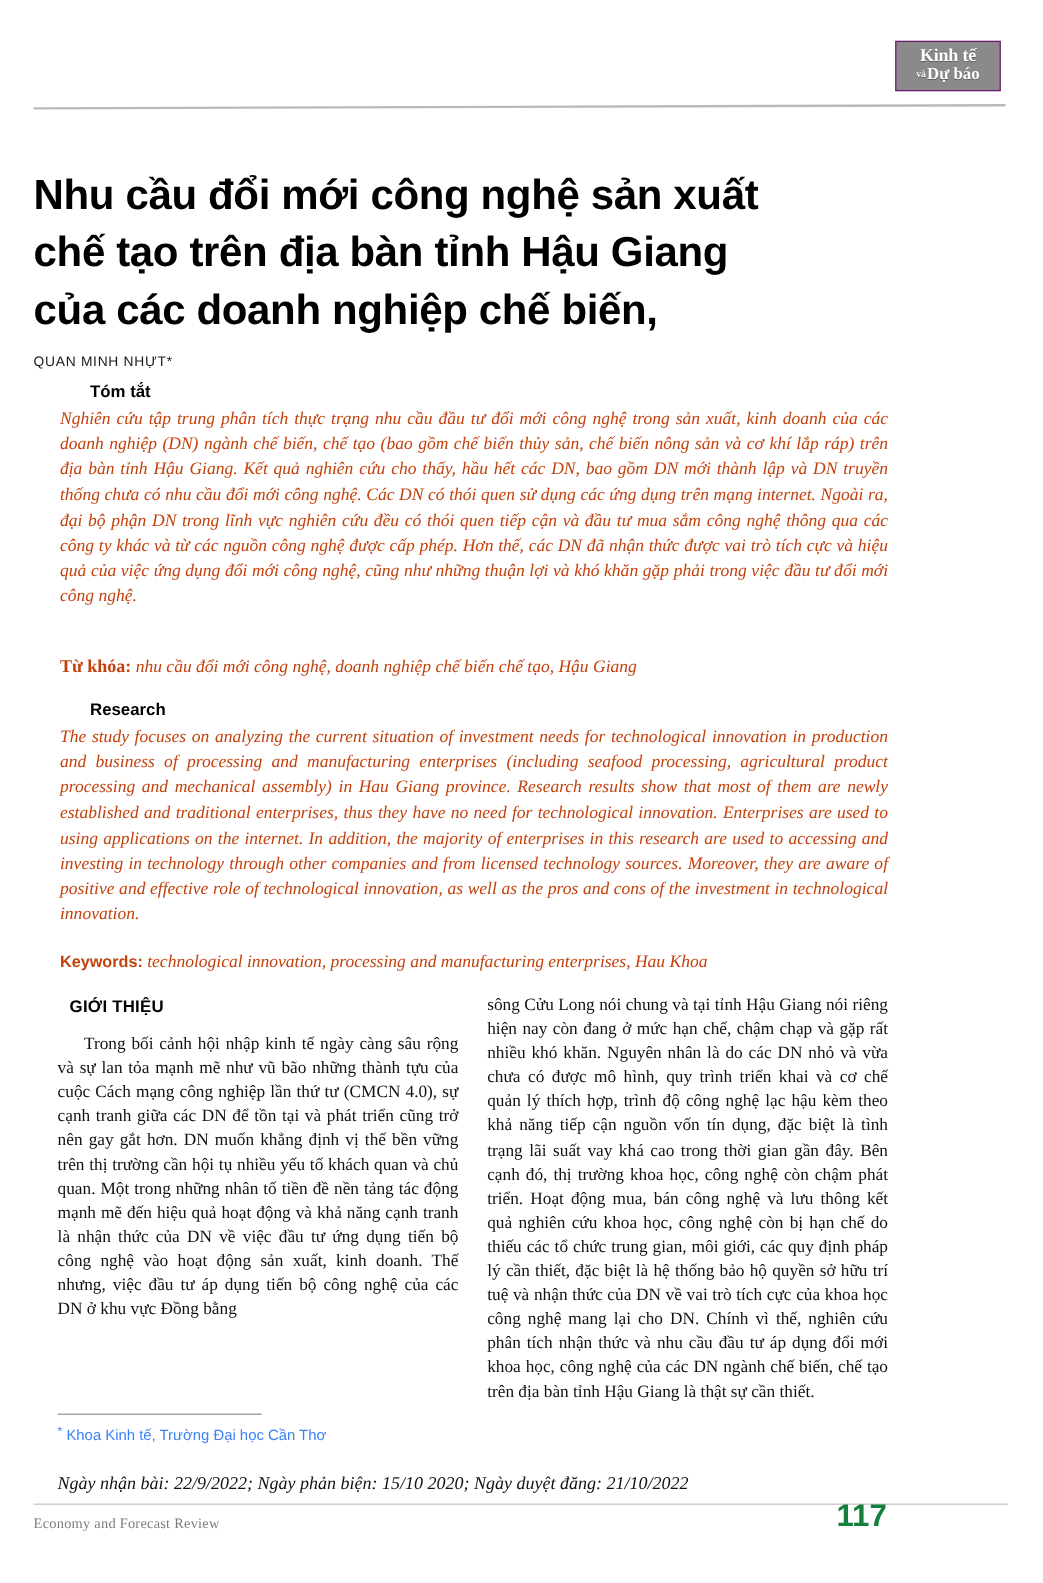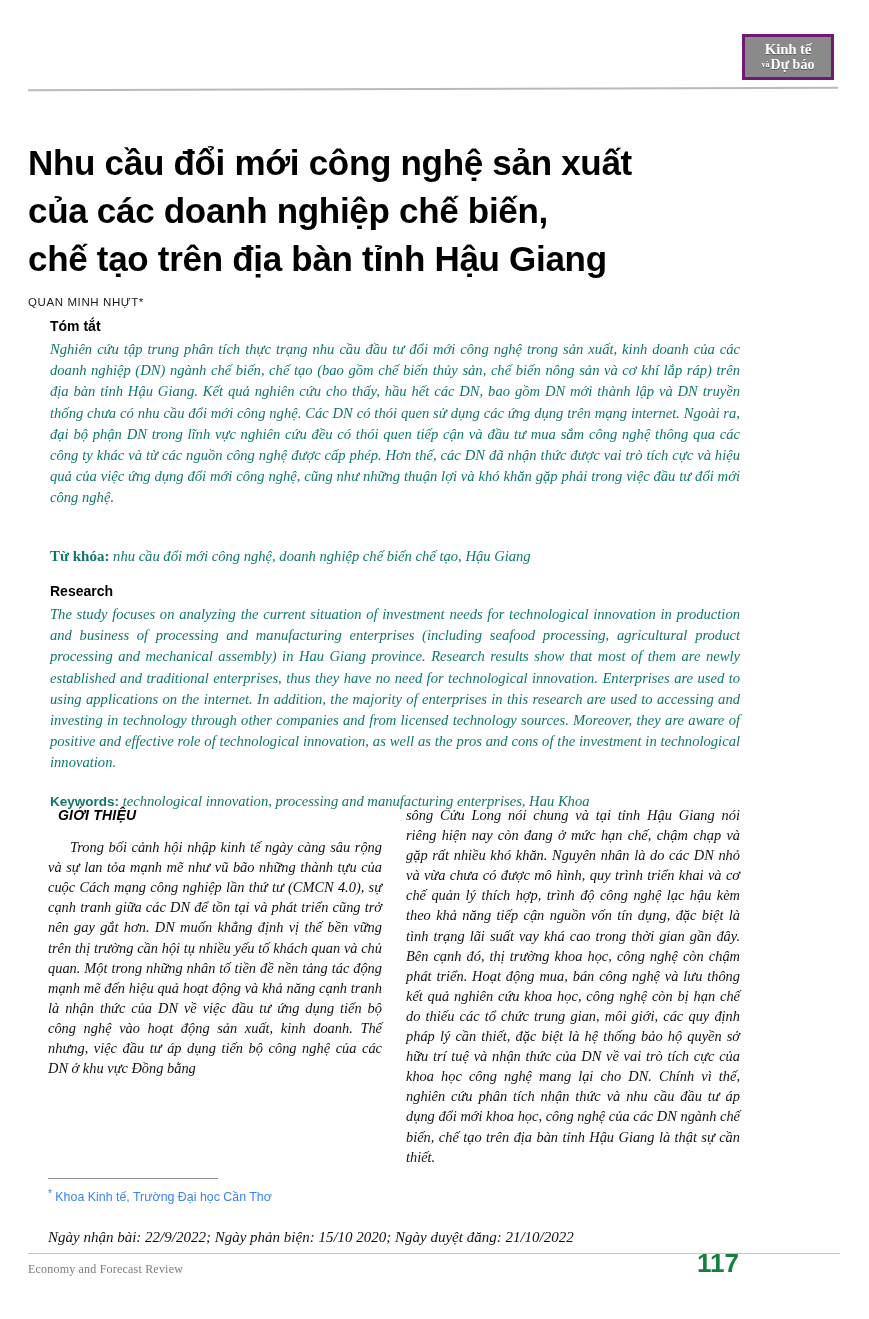--- a/index.html
+++ b/index.html
@@ -19,21 +19,21 @@
   }
 
   
   .masthead {
     position: absolute;
     top: 34px;
     right: 35px;
     width: 86px;
     height: 40px;
     background: #8a8a8a;
-    border: 3px solid #701a75;
+    border: 1px solid #701a75;
     display: flex;
     flex-direction: column;
     align-items: center;
     justify-content: center;
     line-height: 1;
   }
   .masthead .m1 {
     color: #ffffff;
     font-family: "Liberation Serif", serif;
     font-weight: bold;
@@ -98,28 +98,29 @@
     position: absolute;
     left: 50px;
     width: 690px;
   }
   .abs-head {
     font-family: "Liberation Sans", sans-serif;
     font-weight: bold;
     font-size: 14px;
     color: #000;
     margin-bottom: 5px;
+    margin-left: 25px;
   }
   .abs-body {
     font-family: "Liberation Serif", serif;
     font-style: italic;
     font-size: 14.6px;
     line-height: 21.2px;
     text-align: justify;
-    color: #0f766e;
+    color: #c2410c;
   }
   #tomtat  { top: 318px; }
   #tukhoa  { top: 546px; }
   #summary { top: 583px; }
   #keywords{ top: 791px; }
 
   .kw-label {
     font-family: "Liberation Sans", sans-serif;
     font-style: normal;
     font-weight: bold;
@@ -128,27 +129,26 @@
   .kw-label-serif {
     font-family: "Liberation Serif", serif;
     font-style: normal;
     font-weight: bold;
     font-size: 15px;
   }
 
   
   .cols {
     position: absolute;
-    top: 805px;
+    top: 828px;
     left: 48px;
     width: 692px;
     height: 330px;
     display: flex;
     gap: 24px;
-    font-style: italic;
   }
   .col {
     width: 334px;
     font-family: "Liberation Serif", serif;
     font-size: 14.4px;
     line-height: 20.1px;
     text-align: justify;
     color: #111;
   }
   .sec-head {
@@ -228,22 +228,22 @@
 
   <div class="masthead">
     <span class="m1">Kinh tế</span>
     <span class="m2"><span class="small">và</span><span>Dự báo</span></span>
   </div>
 
   <div class="header-rule"></div>
 
   <h1 class="title">
     <span class="tl">Nhu cầu đổi mới công nghệ sản xuất</span>
+    <span class="tl">chế tạo trên địa bàn tỉnh Hậu Giang</span>
     <span class="tl">của các doanh nghiệp chế biến,</span>
-    <span class="tl">chế tạo trên địa bàn tỉnh Hậu Giang</span>
   </h1>
 
   <div class="author">QUAN MINH NHỰT*</div>
 
   <div class="abs" id="tomtat">
     <div class="abs-head">Tóm tắt</div>
     <div class="abs-body">Nghiên cứu tập trung phân tích thực trạng nhu cầu đầu tư đổi mới công nghệ trong sản xuất, kinh doanh của các doanh nghiệp (DN) ngành chế biến, chế tạo (bao gồm chế biến thủy sản, chế biến nông sản và cơ khí lắp ráp) trên địa bàn tỉnh Hậu Giang. Kết quả nghiên cứu cho thấy, hầu hết các DN, bao gồm DN mới thành lập và DN truyền thống chưa có nhu cầu đổi mới công nghệ. Các DN có thói quen sử dụng các ứng dụng trên mạng internet. Ngoài ra, đại bộ phận DN trong lĩnh vực nghiên cứu đều có thói quen tiếp cận và đầu tư mua sắm công nghệ thông qua các công ty khác và từ các nguồn công nghệ được cấp phép. Hơn thế, các DN đã nhận thức được vai trò tích cực và hiệu quả của việc ứng dụng đổi mới công nghệ, cũng như những thuận lợi và khó khăn gặp phải trong việc đầu tư đổi mới công nghệ.</div>
   </div>
 
   <div class="abs" id="tukhoa">

